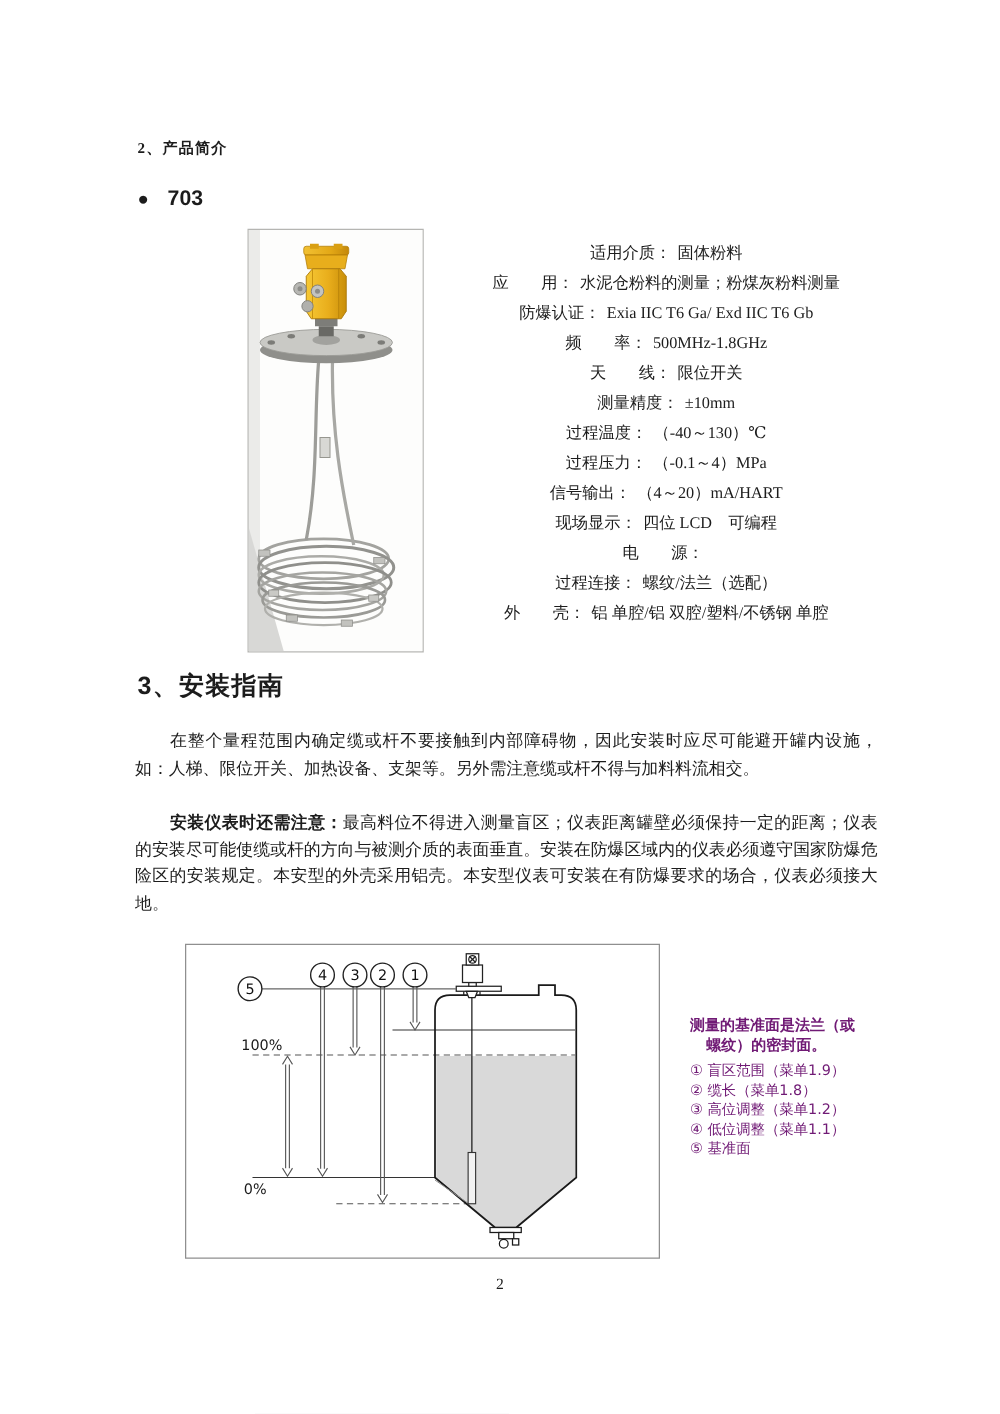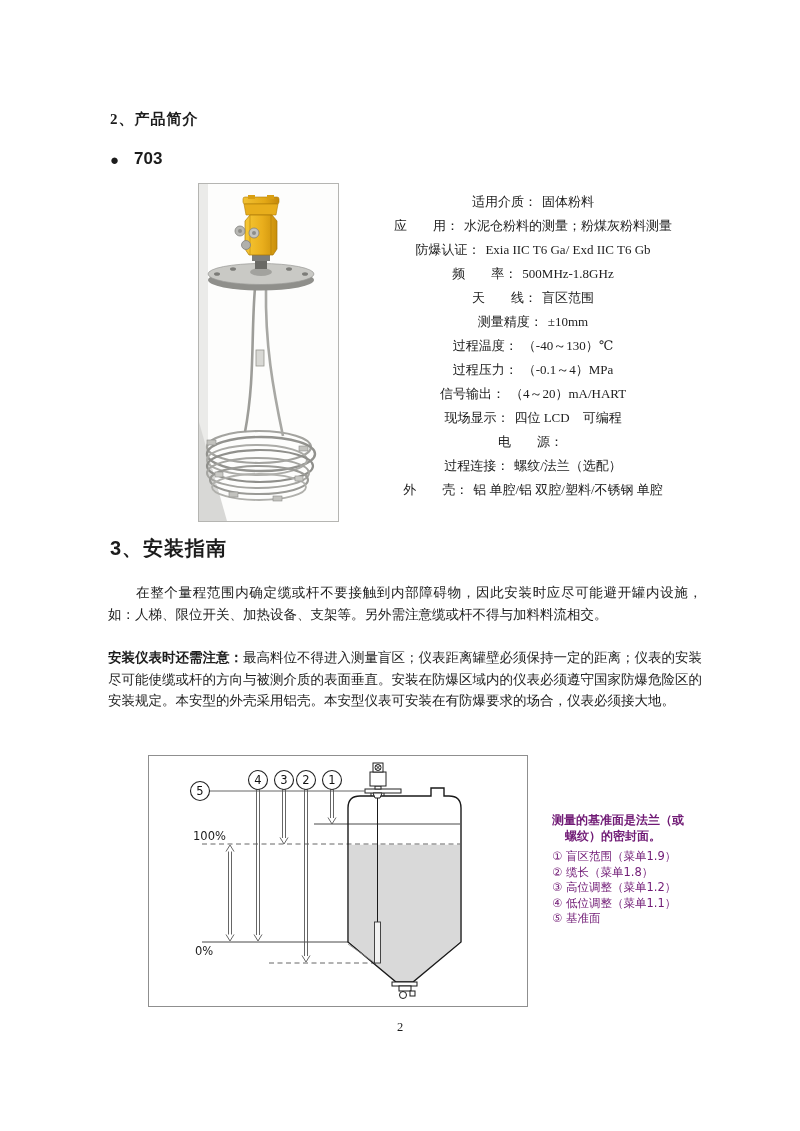--- a/index.html
+++ b/index.html
@@ -3,38 +3,38 @@
 <meta charset="utf-8">
 <style>
   html,body{margin:0;padding:0;background:#f2f2f2;}
   #page{
     position:relative;width:800px;height:1131px;background:#ffffff;
     margin:0 auto;overflow:hidden;color:#1c1c1c;
     font-family:"Liberation Serif","DejaVu Serif",serif;
   }
   .abs{position:absolute;}
   
-  .h2{left:110px;top:110px;font-size:15px;font-weight:bold;letter-spacing:1px;
+  .h2{left:110px;top:110px;font-size:12px;font-weight:bold;letter-spacing:1px;
       font-family:"Liberation Serif","DejaVu Serif",serif;}
   .bullet-row{left:110px;top:149px;display:flex;align-items:center;gap:15px;}
   .bullet-glyph{font-size:15px;line-height:1;transform:translateY(1px);}
   .model-no{font-family:"Liberation Sans","DejaVu Sans",sans-serif;font-weight:bold;font-size:17px;}
   .h3{left:110px;top:535px;font-size:20px;font-weight:bold;letter-spacing:1px;
       font-family:"Liberation Sans","DejaVu Sans",sans-serif;}
   
   .photo-box{left:198px;top:183px;width:139px;height:337px;border:1px solid #b5b5b2;background:#fff;}
   
   .spec-list{left:368px;top:190px;width:330px;font-size:13px;}
   .spec-row{display:flex;height:24px;line-height:24px;white-space:nowrap;justify-content:center;}
   .spec-label{width:70px;flex:0 0 70px;}
   
   .para{left:108px;width:594px;font-size:13.5px;line-height:21.6px;text-align:justify;}
   .para1{top:582px;text-indent:28px;}
   .para2{top:647px;}
-  .lead-bold{font-weight:bold;}
+  .lead-bold{font-weight:bold;margin-left:28px;}
   
   .diagram-box{left:148px;top:755px;width:378px;height:250px;border:1px solid #8f8f8f;background:#fff;}
   .legend{left:552px;top:812px;width:200px;font-family:"DejaVu Sans","Liberation Sans",sans-serif;color:#701a75;}
   .legend-note{font-size:12px;line-height:16px;font-weight:bold;}
   .legend-note .ln2{padding-left:13px;}
   .legend-items{margin-top:5px;}
   .legend-item{font-size:11.5px;line-height:15.5px;white-space:nowrap;}
   
   .page-num{left:0;top:1020px;width:800px;text-align:center;font-size:12.5px;}
   svg{display:block;}
@@ -136,21 +136,21 @@
     <div class="spec-row">
         <span class="spec-label">防爆认证：</span>
         <span class="spec-value">Exia IIC T6 Ga/ Exd IIC T6 Gb</span>
       </div>
     <div class="spec-row">
         <span class="spec-label">频　　率：</span>
         <span class="spec-value">500MHz-1.8GHz</span>
       </div>
     <div class="spec-row">
         <span class="spec-label">天　　线：</span>
-        <span class="spec-value">盲区范围</span>
+        <span class="spec-value">限位开关</span>
       </div>
     <div class="spec-row">
         <span class="spec-label">测量精度：</span>
         <span class="spec-value">±10mm</span>
       </div>
     <div class="spec-row">
         <span class="spec-label">过程温度：</span>
         <span class="spec-value">（-40～130）℃</span>
       </div>
     <div class="spec-row">

